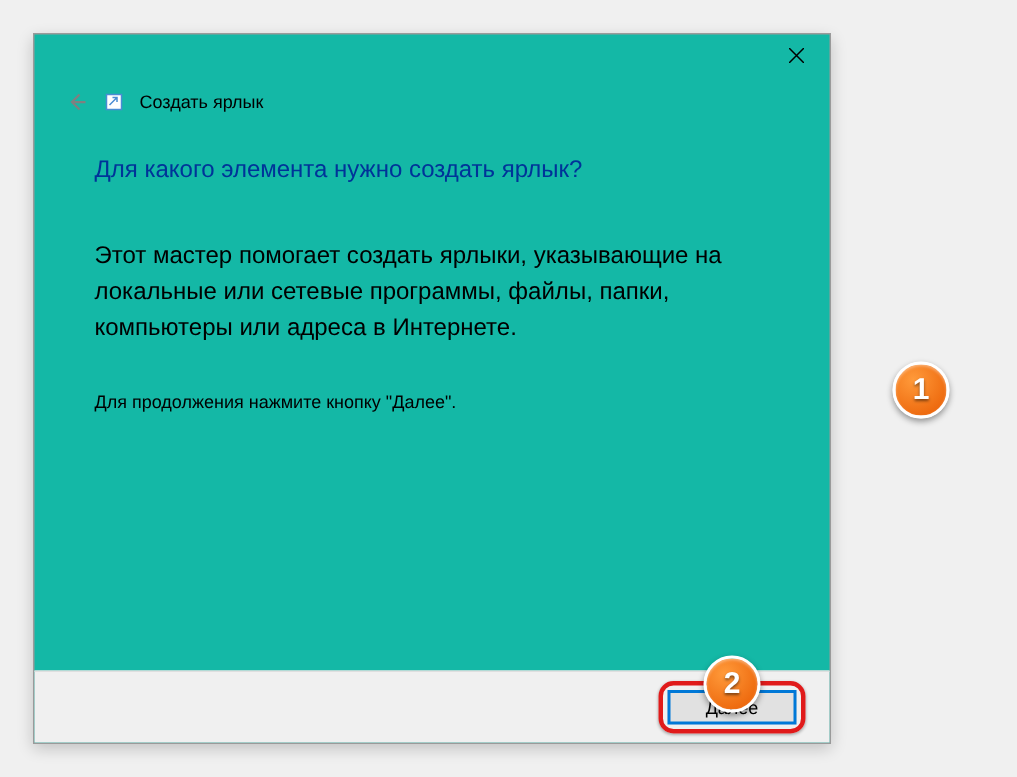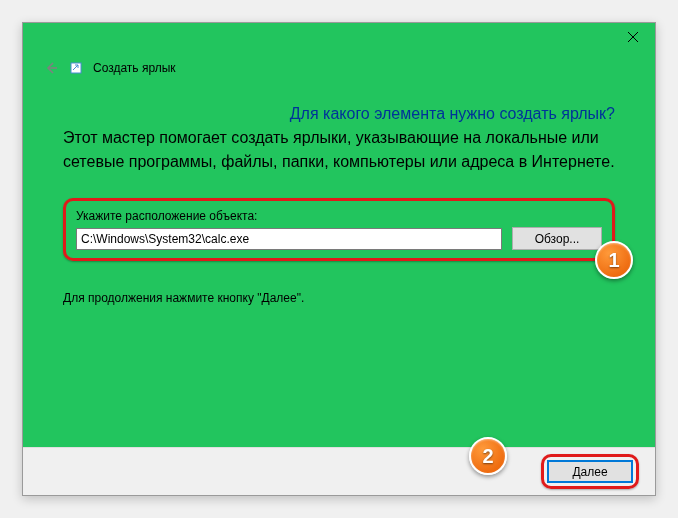--- a/index.html
+++ b/index.html
@@ -8,23 +8,23 @@
       height: 518px;
       font-family: 'Segoe UI', Tahoma, sans-serif;
       font-size: 12px;
       background: #f0f0f0;
       position: relative;
     }
     .dialog {
       position: absolute;
       left: 22px;
       top: 22px;
-      width: 634px;
+      width: 532px;
       height: 474px;
-      background: #22c55e;
+      background: #14b8a6;
       border: 1px solid #9a9a9a;
       box-shadow: 0 3px 10px rgba(0,0,0,0.2);
     }
     .titlebar {
       height: 30px;
       display: flex;
       justify-content: flex-end;
       align-items: flex-start;
     }
     .close-btn {
@@ -59,22 +59,21 @@
       align-items: center;
       justify-content: center;
     }
     .shortcut-icon svg { width: 12px; height: 12px; }
     .breadcrumb-text { font-size: 12px; color: #000; }
     .content { padding: 22px 40px 0 40px; }
     .heading {
       font-size: 16px;
       font-weight: normal;
       color: #003399;
-      margin-bottom: 3px;
-      text-align: right;
+      margin-bottom: 36px;
     }
     .description {
       font-size: 16px;
       color: #000;
       line-height: 1.5;
       margin-bottom: 24px;
     }
     .input-group {
       padding: 8px 10px;
     }
@@ -191,27 +190,20 @@
           <path d="M3 8 L8 3 M5 3 L8 3 L8 6" stroke="#4a8cd4" stroke-width="1" fill="none"></path>
         </svg>
     </div>
     <span class="breadcrumb-text">Создать ярлык</span>
   </div>
 
   <div class="content">
     <h1 class="heading">Для какого элемента нужно создать ярлык?</h1>
     <p class="description">Этот мастер помогает создать ярлыки, указывающие на локальные или сетевые программы, файлы, папки, компьютеры или адреса в Интернете.</p>
 
-    <div class="input-group highlight-red">
-      <label class="input-label">Укажите расположение объекта:</label>
-      <div class="input-row">
-        <input type="text" class="path-input" value="C:\Windows\System32\calc.exe" style="">
-        <button class="browse-btn">Обзор...</button>
-      </div>
-    </div>
 
     <p class="continue-text">Для продолжения нажмите кнопку "Далее".</p>
   </div>
 
   <div class="footer">
     <div class="next-btn-wrap highlight-red">
       <button class="footer-btn primary">Далее</button>
     </div>
   </div>
 

